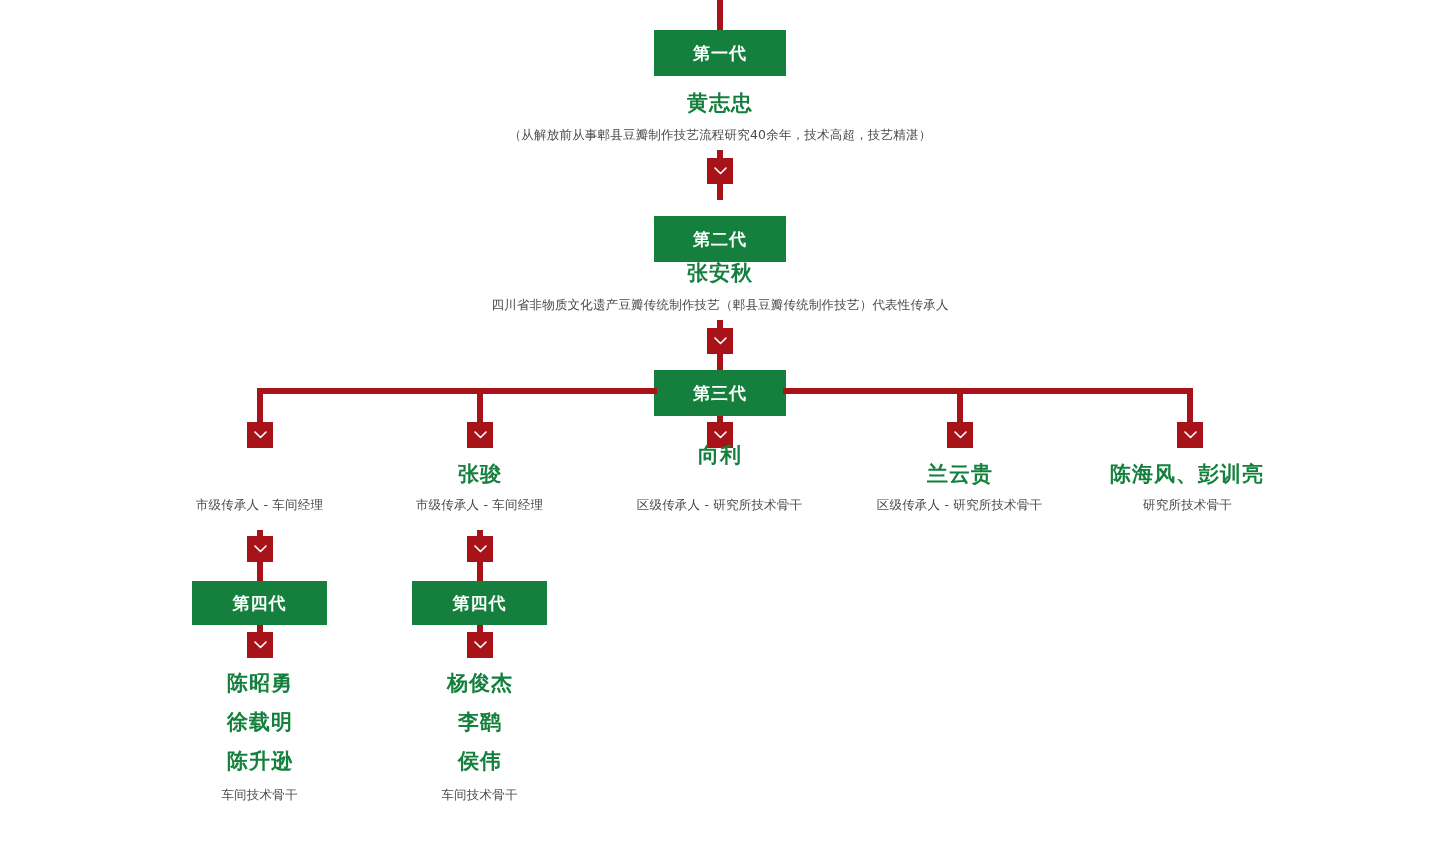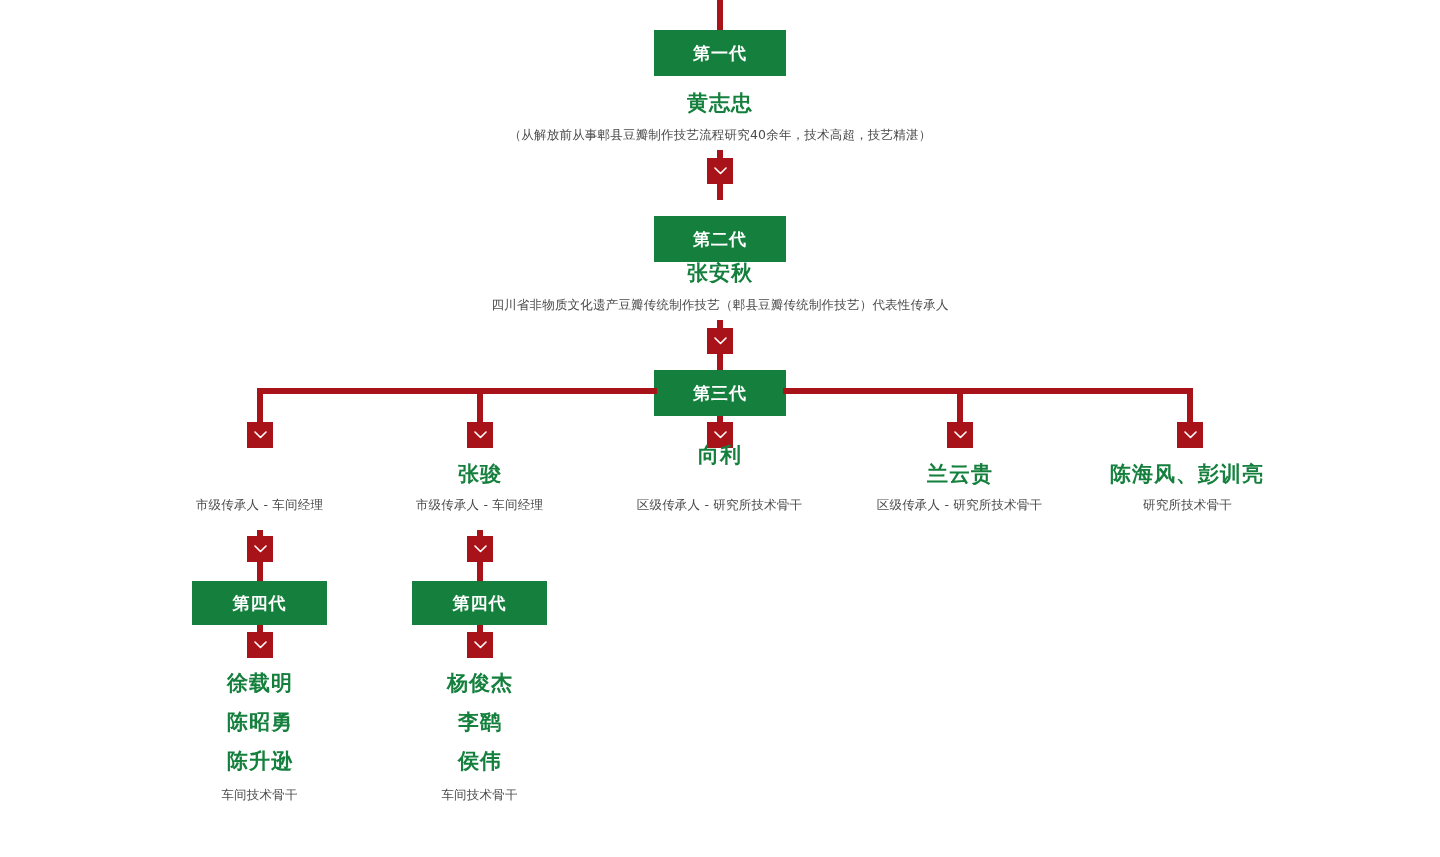--- a/index.html
+++ b/index.html
@@ -222,22 +222,22 @@
   </div>
 
   <div class="conn conn-v" style="left:257px; top:625px; height:7px;"></div>
   <div class="chev" style="left:247px; top:632px;">
     <svg width="13" height="8" viewBox="0 0 13 8">
       <path d="M1 1 L6.5 6.5 L12 1" fill="none" stroke="#ffffff" stroke-width="1.6" stroke-linecap="round" stroke-linejoin="round"></path>
     </svg>
   </div>
 
   <div class="person-name stacked" style="left:160px; top:664px; width:200px;">
+    <span class="nm">陈昭勇</span>
     <span class="nm">徐载明</span>
-    <span class="nm">陈昭勇</span>
     <span class="nm">陈升逊</span>
   </div>
 
   <div class="person-desc" style="left:157px; top:786px; width:205px;">
     <span>车间技术骨干</span>
   </div>
 
   <div class="conn conn-v" style="left:477px; top:530px; height:6px;"></div>
   <div class="chev" style="left:467px; top:536px;">
     <svg width="13" height="8" viewBox="0 0 13 8">

